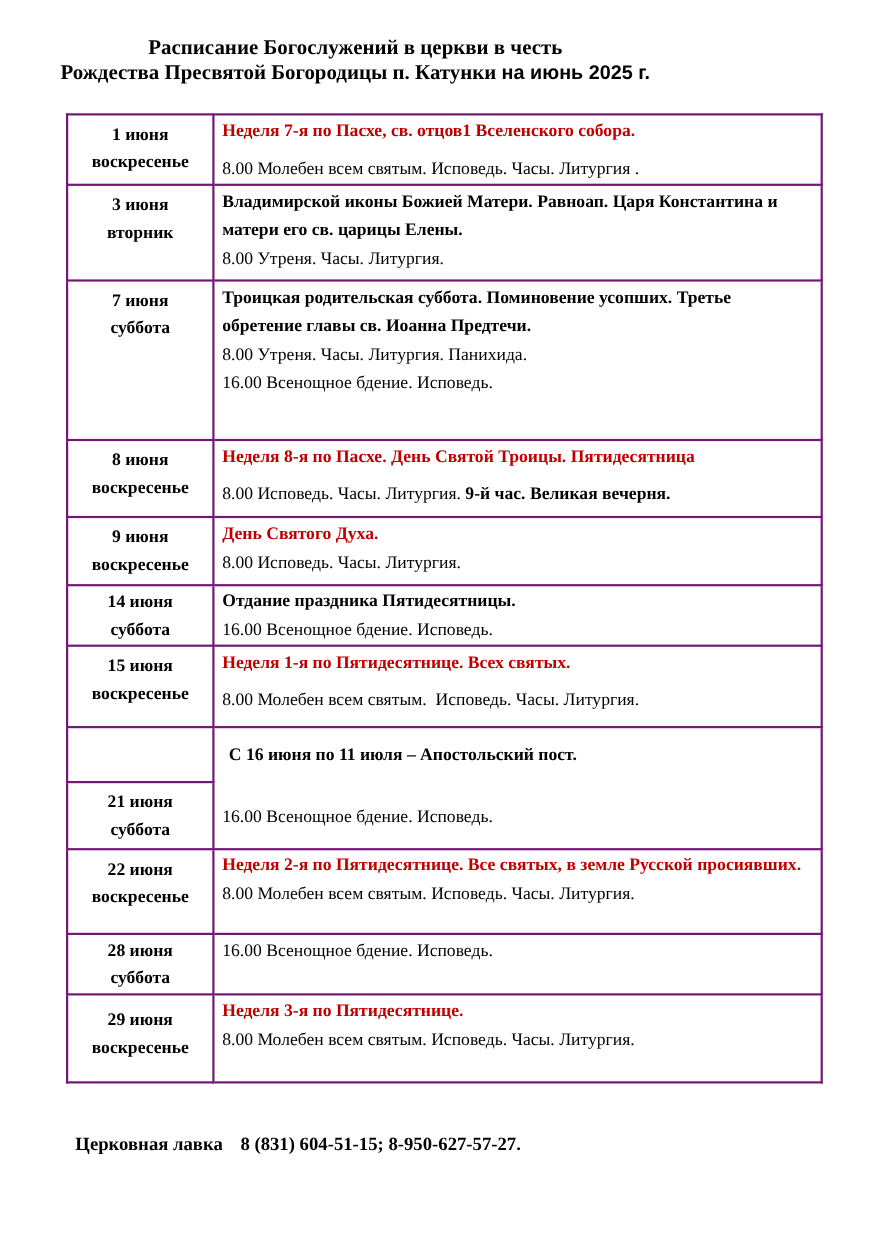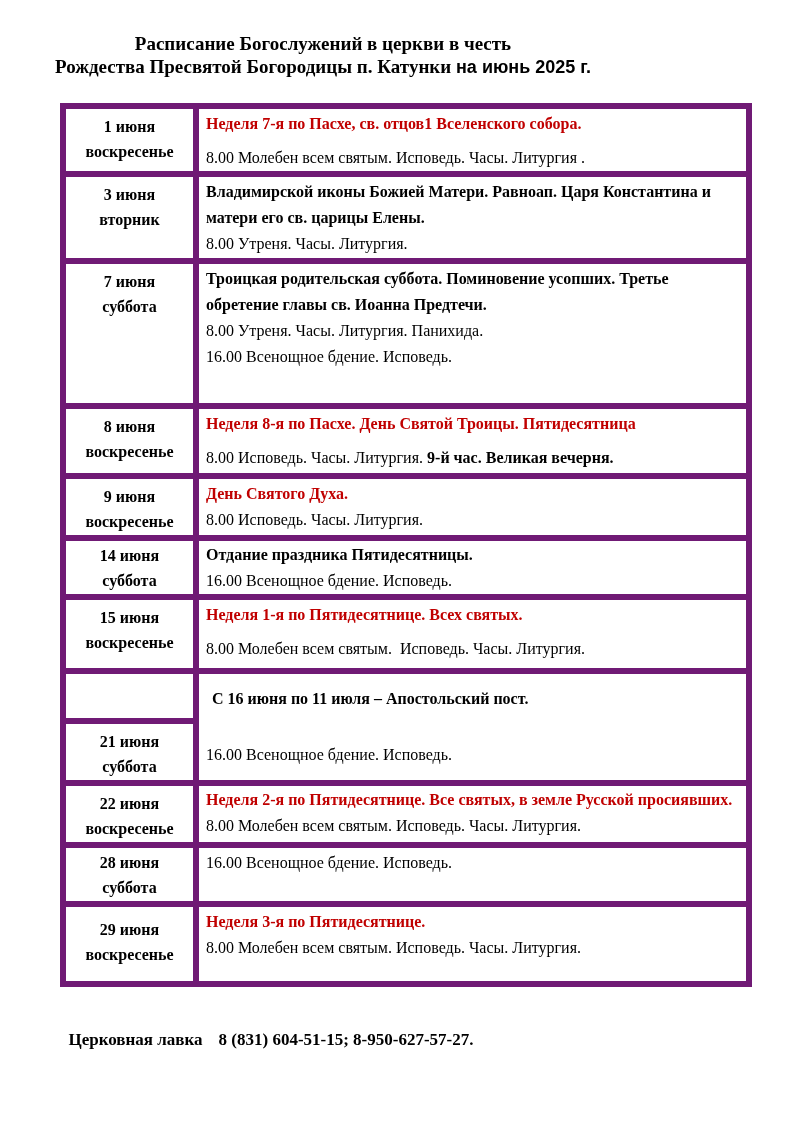--- a/index.html
+++ b/index.html
@@ -25,21 +25,21 @@
   .sans-tail { font-family: "Liberation Sans", sans-serif; font-size: 18px; }
 
   table.schedule {
     position: absolute;
     left: 60px; top: 103px;
     width: 686px;
     border-collapse: collapse;
     table-layout: fixed;
   }
   table.schedule td {
-    border: 6px solid #701a75;
+    border: 2px solid #701a75;
     vertical-align: top;
     overflow: hidden;
   }
   col.c-date { width: 133px; }
   col.c-desc { width: 553px; }
 
   td.date {
     text-align: center;
     font-weight: bold;
     font-size: 16px;
@@ -170,21 +170,21 @@
     </td>
   </tr>
 
   <tr style="height:61px;">
     <td class="date">
       <span class="dline">21 июня</span>
       <span class="dline">суббота</span>
     </td>
   </tr>
 
-  <tr style="height:58px;">
+  <tr style="height:77px;">
     <td class="date red">
       <span class="dline">22 июня</span>
       <span class="dline">воскресенье</span>
     </td>
     <td class="content" style="padding-top:1px;">
       <span class="line red bold">Неделя 2-я по Пятидесятнице. Все святых, в земле Русской просиявших.</span>
       <span class="line">8.00 Молебен всем святым. Исповедь. Часы. Литургия.</span>
     </td>
   </tr>
 

